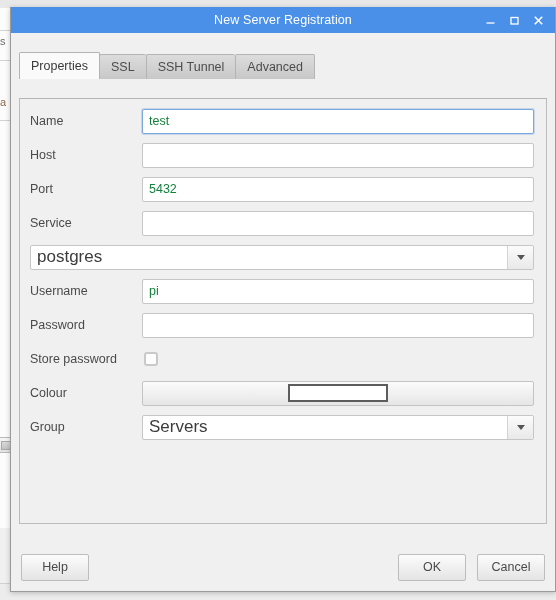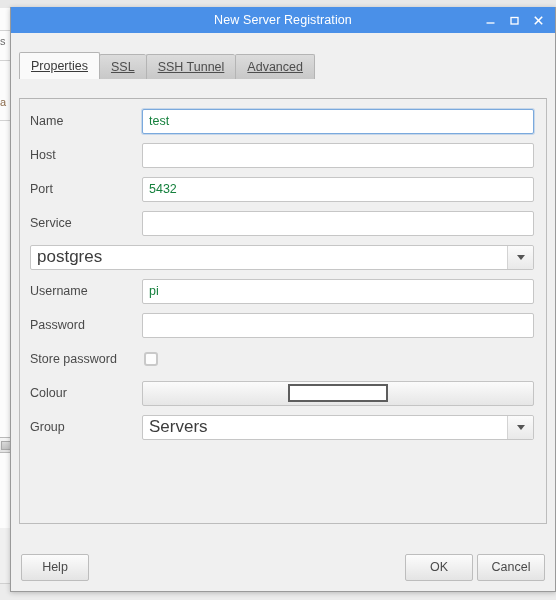--- a/index.html
+++ b/index.html
@@ -157,21 +157,20 @@
     align-items: center;
     font-size: 12.5px;
     color: #4d4d4d;
     background: linear-gradient(to bottom, #dcdcdc, #c8c8c8);
     border: 1px solid #b4b4b4;
     border-bottom: none;
     border-right: none;
     border-radius: 2px 2px 0 0;
     position: relative;
     cursor: default;
-    text-decoration: underline;
   }
   .tab:last-of-type { border-right: 1px solid #b4b4b4; }
   .tab.active {
     background: #fafafa;
     color: #3a3a3a;
     height: 27px;
     border: 1px solid #b4b4b4;
     border-bottom: none;
     z-index: 3;
     margin-right: -1px;
@@ -315,21 +314,21 @@
     border-radius: 2px;
     font-family: "Liberation Sans", sans-serif;
     font-size: 12.5px;
     color: #4a4a4a;
     display: flex;
     align-items: center;
     justify-content: center;
     cursor: default;
   }
   .spacer { flex: 1 1 auto; }
-  #ok-button { margin-right: 4px; text-align: right; }
+  #ok-button { margin-right: 11px; text-align: right; }
 </style>
 </head>
 <body>
 
 <div id="bg-window">
   <div class="bg-top-strip"></div>
   <div class="bg-left-panel">
     <div class="bg-left-divider" style="top:22px;"></div>
     <div class="bg-left-divider" style="top:52px;"></div>
     <div class="bg-left-divider" style="top:112px;"></div>

